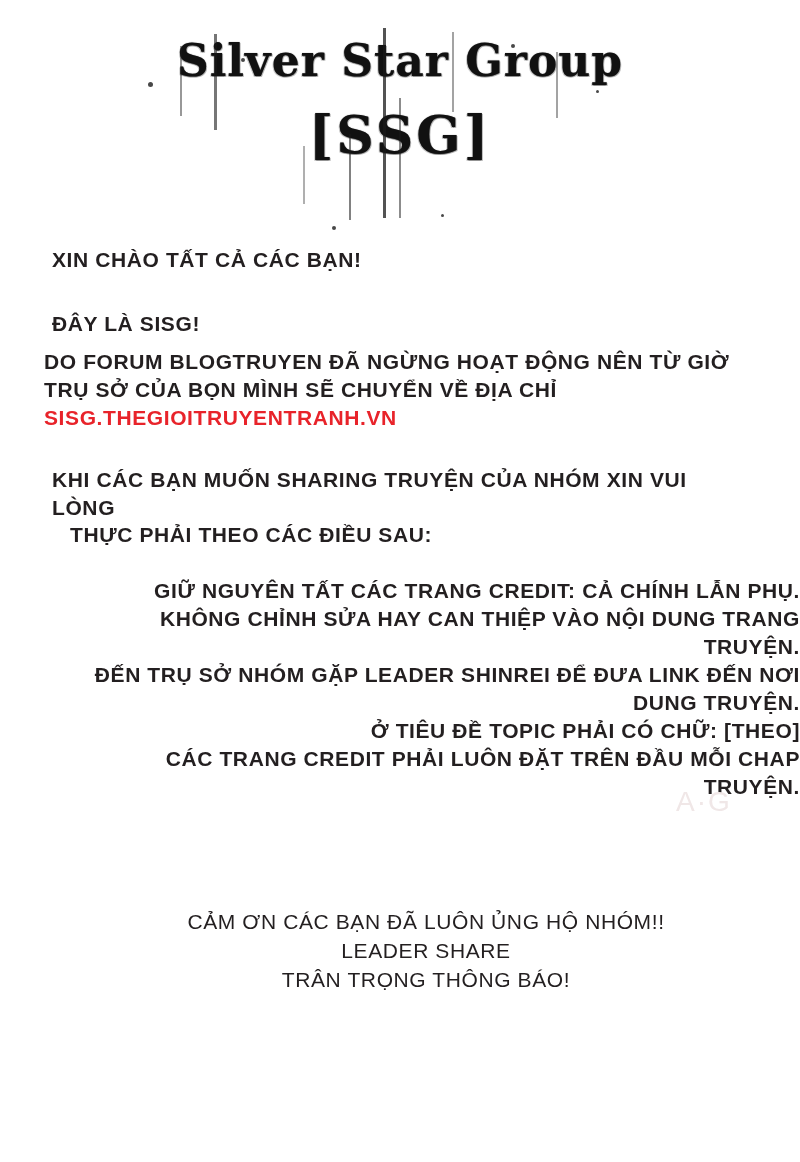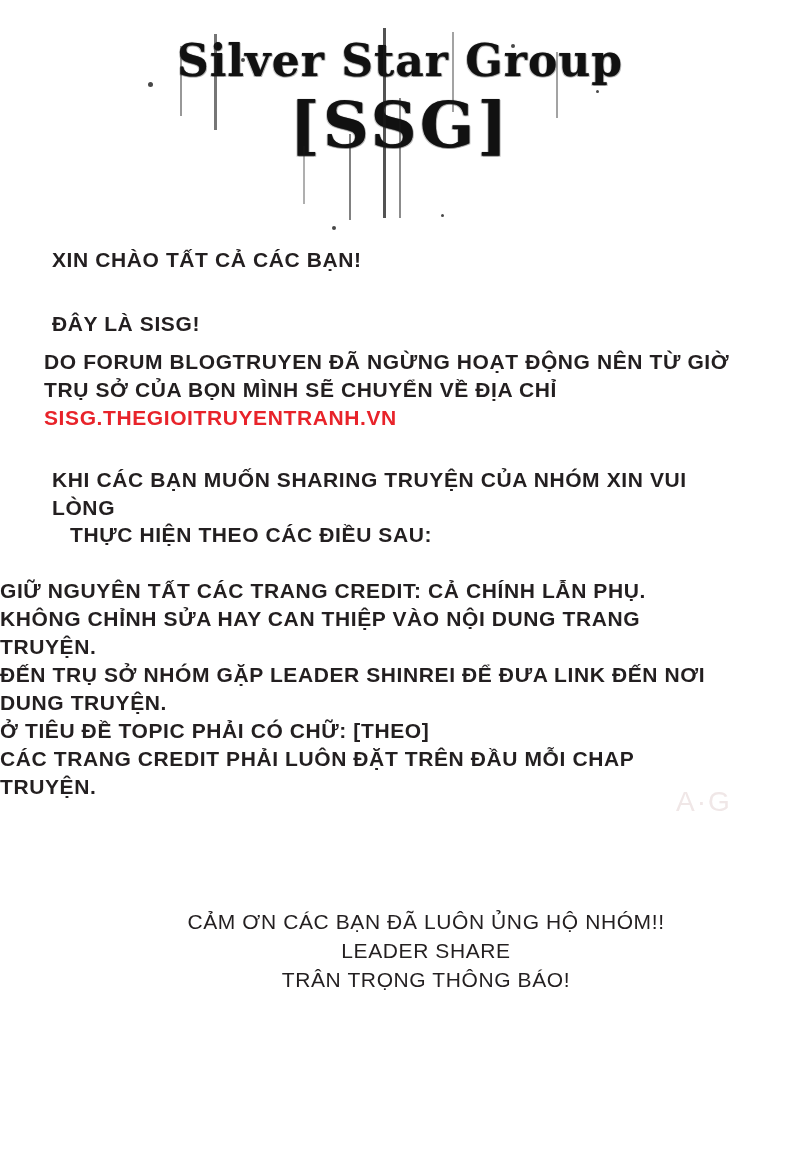--- a/index.html
+++ b/index.html
@@ -36,25 +36,25 @@
     letter-spacing: 1px;
     line-height: 1.05;
     color: #111111;
     text-shadow:
       0 0 1px rgba(0,0,0,0.55),
       1px 1px 0 rgba(0,0,0,0.25),
       -1px 1px 0 rgba(0,0,0,0.18);
   }
   .title-line-2 {
     font-family: "DejaVu Serif", serif;
-    font-size: 64px;
+    font-size: 52px;
     font-weight: bold;
     letter-spacing: 3px;
     line-height: 1.1;
-    margin-top: 6px;
+    margin-top: 22px;
     color: #111111;
     text-shadow:
       0 0 1px rgba(0,0,0,0.55),
       1px 1px 0 rgba(0,0,0,0.25),
       -1px 1px 0 rgba(0,0,0,0.18);
   }
   
   .streak {
     position: absolute;
     background: #1a1a1a;
@@ -93,21 +93,21 @@
   .p-when {
     margin: 34px 0 0 52px;
     width: 700px;
     text-align: left;
   }
   .p-when .ind { display: inline-block; text-indent: 18px; }
 
   .rules {
     margin: 28px 0 0 0;
     width: 800px;
-    text-align: left;
+    text-align: right;
   }
   .rules .line {
     font-size: 21px;
     letter-spacing: 0.6px;
     line-height: 1.33;
   }
 
   .closing {
     position: absolute;
     top: 908px;
@@ -165,21 +165,21 @@
     <div class="para p-greet">XIN CHÀO TẤT CẢ CÁC BẠN!</div>
 
     <div class="para p-this">ĐÂY LÀ SISG!</div>
 
     <div class="para p-forum">
       <span>DO FORUM BLOGTRUYEN ĐÃ NGỪNG HOẠT ĐỘNG NÊN TỪ GIỜ TRỤ SỞ CỦA BỌN MÌNH SẼ CHUYỂN VỀ ĐỊA CHỈ </span><span class="highlight">SISG.THEGIOITRUYENTRANH.VN</span>
     </div>
 
     <div class="para p-when">
       <div>KHI CÁC BẠN MUỐN SHARING TRUYỆN CỦA NHÓM XIN VUI LÒNG</div>
-      <div class="ind">THỰC HIỆN THEO CÁC ĐIỀU SAU:</div>
+      <div class="ind">THỰC PHẢI THEO CÁC ĐIỀU SAU:</div>
     </div>
 
     <div class="rules para">
       <div class="line">GIỮ NGUYÊN TẤT CÁC TRANG CREDIT: CẢ CHÍNH LẪN PHỤ.</div>
       <div class="line">KHÔNG CHỈNH SỬA HAY CAN THIỆP VÀO NỘI DUNG TRANG</div>
       <div class="line">TRUYỆN.</div>
       <div class="line">ĐẾN TRỤ SỞ NHÓM GẶP LEADER SHINREI ĐỂ ĐƯA LINK ĐẾN NƠI</div>
       <div class="line">DUNG TRUYỆN.</div>
       <div class="line">Ở TIÊU ĐỀ TOPIC PHẢI CÓ CHỮ: [THEO]</div>
       <div class="line">CÁC TRANG CREDIT PHẢI LUÔN ĐẶT TRÊN ĐẦU MỖI CHAP</div>

